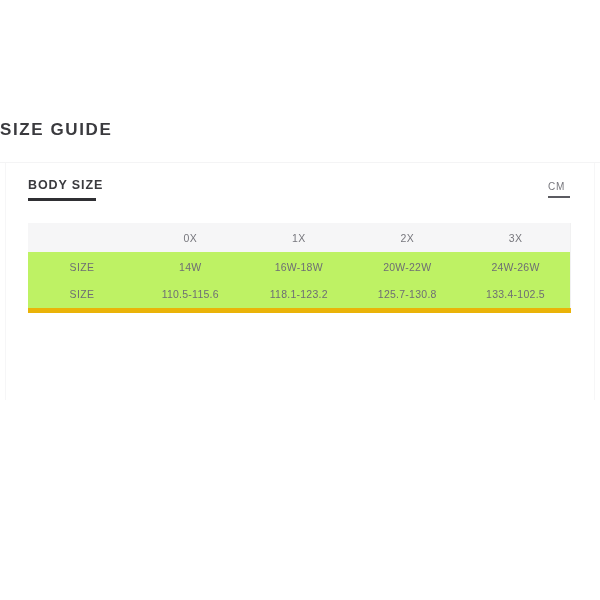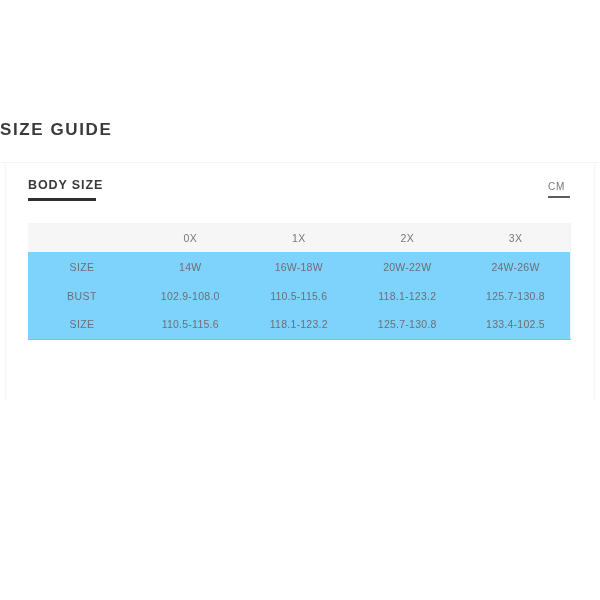--- a/index.html
+++ b/index.html
@@ -117,21 +117,21 @@
 
   
   .size-table {
     position: absolute;
     left: 28px;
     top: 223px;
     width: 542px;
     border-collapse: collapse;
     table-layout: fixed;
     border-right: 1px solid #f1f1f2;
-    border-bottom: 1px solid #eab308;
+    border-bottom: 5px solid #eab308;
   }
   .size-table col.c-label { width: 108px; }
   .size-table col.c-data  { width: 108.5px; }
 
   .size-table tr { height: 29px; }
 
   .size-table th,
   .size-table td {
     padding: 0;
     text-align: center;
@@ -140,21 +140,21 @@
     font-weight: normal;
     color: #6e6e74;
     letter-spacing: 0.25px;
     line-height: 14px;
     white-space: nowrap;
   }
 
   .size-table thead tr { background: #f6f6f7; }
   .size-table thead th { color: #77777d; }
 
-  .size-table tbody tr.odd  { background: #7dd3fc; }
+  .size-table tbody tr.odd  { background: #bef264; }
   .size-table tbody tr.even { background: #f6f6f7; }
 
   .size-table td.row-label,
   .size-table th.row-label {
     color: #6e6e74;
     letter-spacing: 0.45px;
   }
 </style>
 </head>
 <body>
@@ -200,27 +200,20 @@
     </thead>
     <tbody>
       <tr class="odd">
         <td class="row-label">SIZE</td>
         <td>14W</td>
         <td>16W-18W</td>
         <td>20W-22W</td>
         <td>24W-26W</td>
       </tr>
       <tr class="odd">
-        <td class="row-label">BUST</td>
-        <td>102.9-108.0</td>
-        <td>110.5-115.6</td>
-        <td>118.1-123.2</td>
-        <td>125.7-130.8</td>
-      </tr>
-      <tr class="odd">
         <td class="row-label">SIZE</td>
         <td>110.5-115.6</td>
         <td>118.1-123.2</td>
         <td>125.7-130.8</td>
         <td>133.4-102.5</td>
       </tr>
     </tbody>
   </table>
 
 </div>

